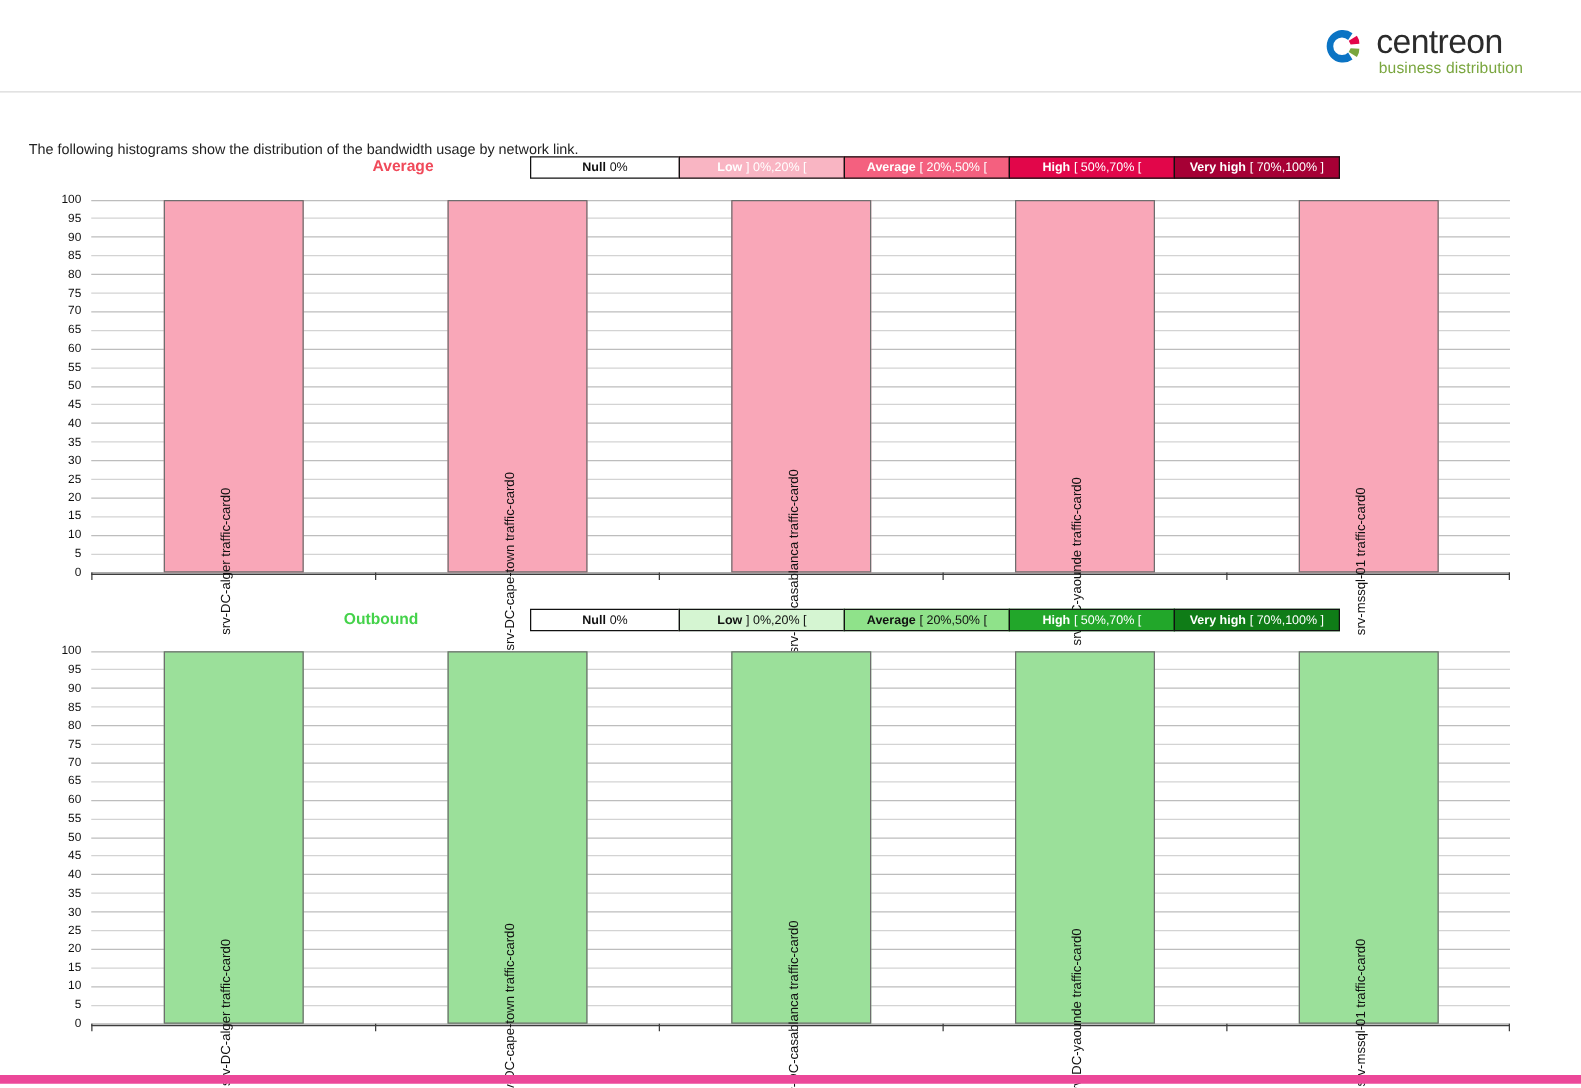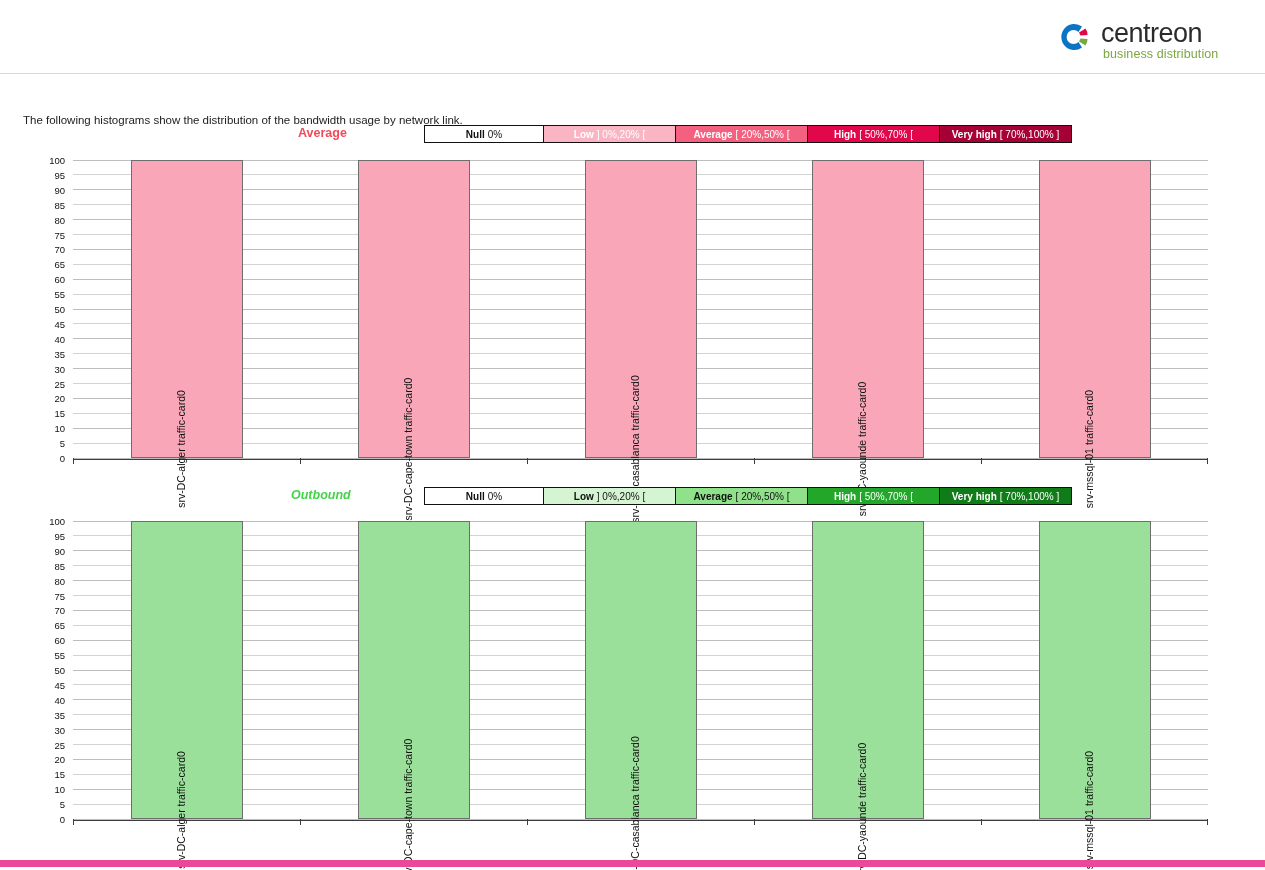--- a/index.html
+++ b/index.html
@@ -293,21 +293,21 @@
       <div class="tick" style="left: 681px; top: 298px;"></div>
       <div class="bar" style="left: 965.5px; width: 112px; height: 298px; background: rgb(249, 167, 184);">
         <div class="bar-label">srv-mssql-01 traffic-card0</div>
       </div>
       <div class="tick" style="left: 908px; top: 298px;"></div>
       <div class="tick" style="left: 1134px; top: 298px;"></div>
     </div>
 </div>
 
 <div class="legend-row" style="left:23px; top:487px; width:1010px;">
-  <div class="legend-label" id="outbound-title" style="left: 268px; top: 1px; color: rgb(68, 210, 74); font-style: italic;">Outbound</div>
+  <div class="legend-label" id="outbound-title" style="left: 252px; top: 1px; color: rgb(68, 210, 74);">Outbound</div>
   <div class="legend-boxes" id="outbound-cells" style="left:402px; top:0;">
       <div class="legend-cell" style="background: rgb(255, 255, 255); color: rgb(17, 17, 17); width: 120px;">
         <span class="lab">Null</span>
         <span>0%</span>
       </div>
       <div class="legend-cell" style="background: rgb(213, 245, 210); color: rgb(17, 17, 17); width: 133px;">
         <span class="lab">Low</span>
         <span>] 0%,20% [</span>
       </div>
       <div class="legend-cell" style="background: rgb(143, 226, 138); color: rgb(17, 17, 17); width: 133px;">

